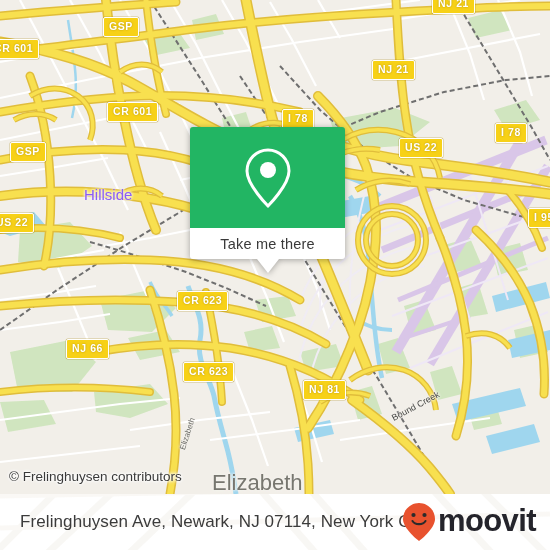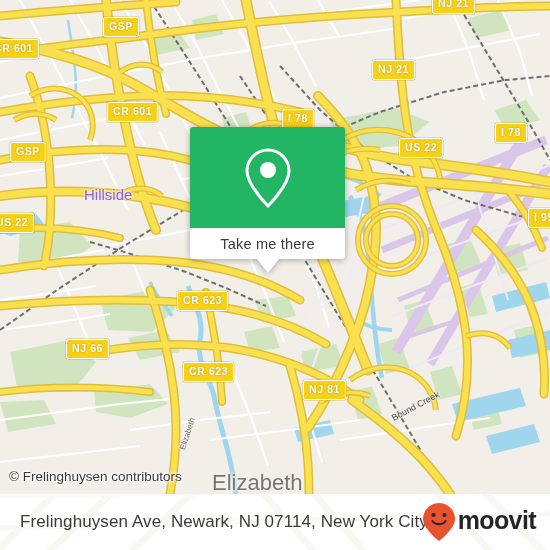--- a/index.html
+++ b/index.html
@@ -87,21 +87,21 @@
   #footer-text{
     position:absolute;left:20px;top:0;height:56px;
     display:flex;align-items:center;
     font-size:17px;color:#3b3b3b;letter-spacing:.1px;white-space:nowrap;
   }
   #brand{
     position:absolute;right:14px;top:0;height:56px;
     display:flex;align-items:center;gap:2px;
   }
   #brand-word{
-    font-size:25px;font-weight:bold;color:#24242b;letter-spacing:-.6px;
+    font-size:31px;font-weight:bold;color:#24242b;letter-spacing:-.6px;
     line-height:1;position:relative;top:-2px;
   }
 </style>
 </head>
 <body>
 
 <div id="app">
 
   <div id="map">
     <svg id="mapsvg" width="550" height="494" viewBox="0 0 550 494">

